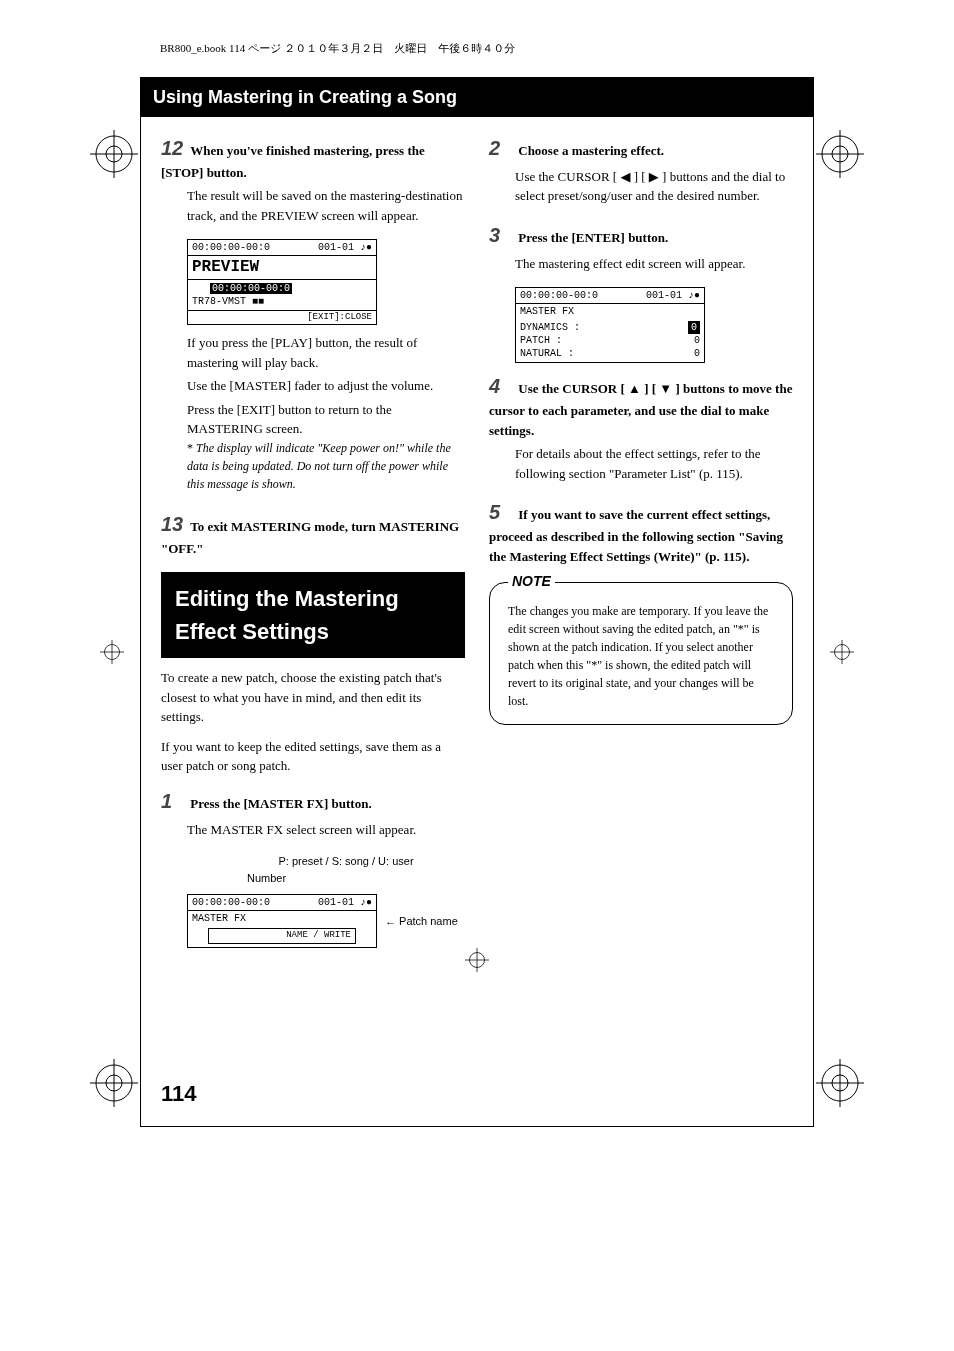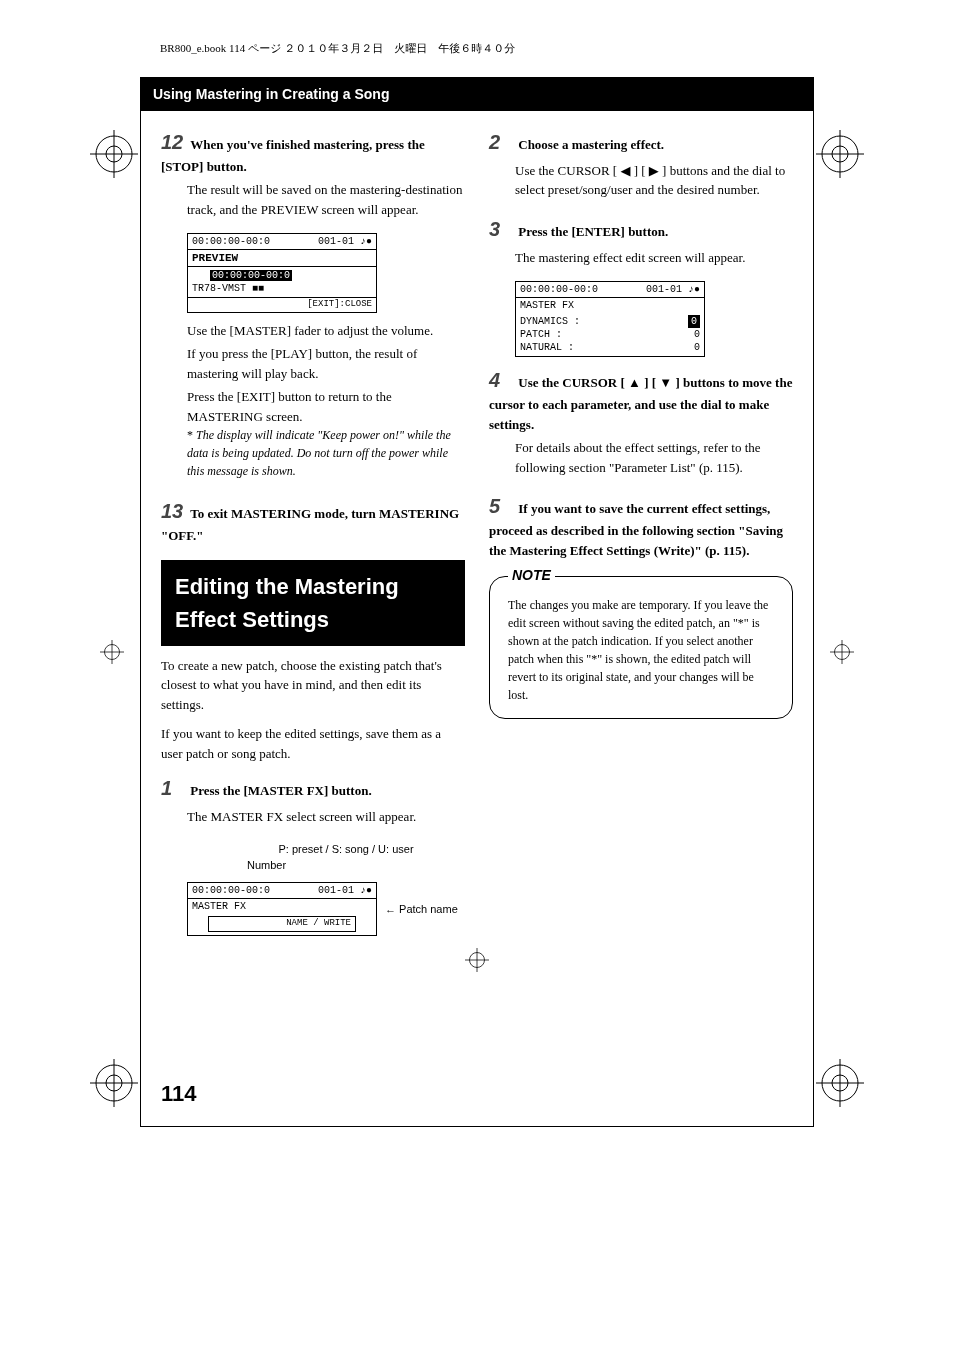--- a/index.html
+++ b/index.html
@@ -10,31 +10,31 @@
   .reg-tl { top: 130px; left: 90px; }
   .reg-tr { top: 130px; right: 90px; }
   .reg-bl { bottom: 60px; left: 90px; }
   .reg-br { bottom: 60px; right: 90px; }
   .reg-ml { top: 640px; left: 100px; }
   .reg-mr { top: 640px; right: 100px; }
   .reg-mc { bottom: 195px; left: 50%; transform: translateX(-50%); }
   .reg-circle { stroke: #000; fill: none; stroke-width: 1; }
   .reg-cross { stroke: #000; stroke-width: 1; }
   .content-area { margin: 0 80px; border: 1px solid #000; padding: 0; min-height: 1050px; position: relative; }
-  .section-header { background: #000; color: #fff; padding: 6px 12px; font-weight: bold; font-size: 14px; font-family: Arial, sans-serif; }
+  .section-header { background: #000; color: #fff; padding: 6px 12px; font-weight: bold; font-size: 18px; font-family: Arial, sans-serif; }
   .columns { display: flex; gap: 24px; padding: 16px 20px; }
   .col { flex: 1; }
   .step-num { font-family: Arial, sans-serif; font-size: 20px; font-weight: bold; font-style: italic; color: #444; display: inline-block; width: 26px; }
   .step-block { margin-bottom: 14px; }
   .bold { font-weight: bold; }
   .step-body { margin-left: 26px; margin-top: 4px; }
   .screen-box { border: 1.5px solid #000; width: 190px; padding: 0; font-family: 'Courier New', monospace; font-size: 10px; line-height: 1.3; margin: 8px 0 8px 26px; }
   .screen-top { display: flex; justify-content: space-between; padding: 1px 4px; border-bottom: 1px solid #000; }
   .screen-top .right { font-size: 10px; margin-left: 14px; }
-  .screen-title { font-weight: bold; padding: 1px 4px; font-size: 11px; border-bottom: 1px solid #000; background: #fff; }
+  .screen-title { font-weight: bold; padding: 1px 4px; font-size: 16px; border-bottom: 1px solid #000; background: #fff; }
   .screen-content { padding: 2px 4px; }
   .screen-content .line { white-space: pre; }
   .screen-footer { text-align: right; padding: 1px 4px; border-top: 1px solid #000; font-size: 9px; }
   .asterisk-note { margin-left: 26px; font-style: italic; font-size: 12px; }
   .asterisk-note::before { content: "* "; font-style: normal; }
   .section-title { background: #000; color: #fff; font-family: Arial, sans-serif; font-weight: bold; font-size: 22px; padding: 10px 14px; margin: 14px 0 10px 0; }
   .intro-text { margin-bottom: 10px; }
   .arrow-left::before { content: "← "; }
   .note-block { border: 1.5px solid #000; border-radius: 16px; padding: 16px 18px 14px 18px; margin-top: 16px; position: relative; }
   .note-label { font-family: Arial, sans-serif; font-weight: bold; font-style: italic; font-size: 14px; position: relative; top: -28px; background: #fff; display: inline-block; padding: 0 4px; }
@@ -111,22 +111,22 @@
             <span class="right">001-01 ♪●</span>
           </div>
           <div class="screen-title">PREVIEW</div>
           <div class="screen-content">
             <div class="line">   <span style="background:#000;color:#fff;padding:0 2px">00:00:00-00:0</span></div>
             <div class="line">TR78-VMST ■■</div>
           </div>
           <div class="screen-footer">[EXIT]:CLOSE</div>
         </div>
 
+        <div class="step-body">If you press the [PLAY] button, the result of mastering will play back.</div>
         <div class="step-body">Use the [MASTER] fader to adjust the volume.</div>
-        <div class="step-body">If you press the [PLAY] button, the result of mastering will play back.</div>
         <div class="step-body">Press the [EXIT] button to return to the MASTERING screen.</div>
         <div class="asterisk-note">The display will indicate "Keep power on!" while the data is being updated. Do not turn off the power while this message is shown.</div>
 
         <div class="step-block" style="margin-top:16px">
           <span class="step-num">13</span>
           <span class="bold">To exit MASTERING mode, turn MASTERING "OFF."</span>
         </div>
 
         <div class="section-title">Editing the Mastering Effect Settings</div>
 

